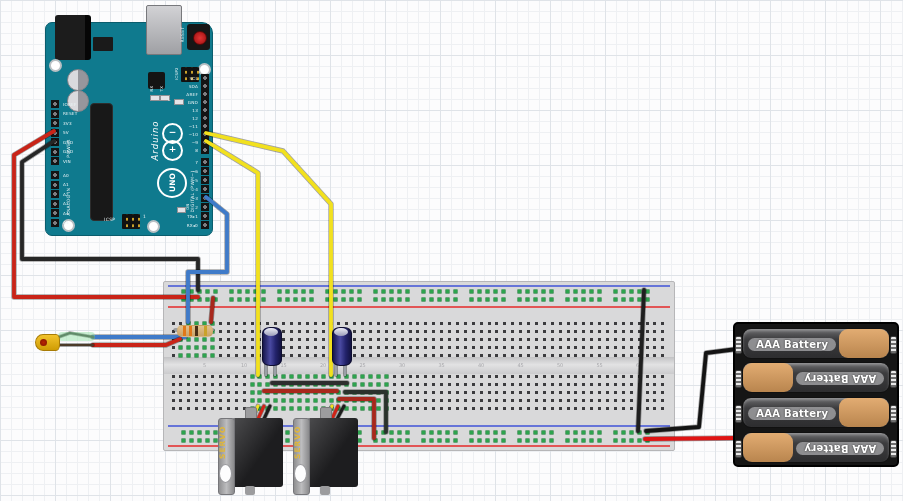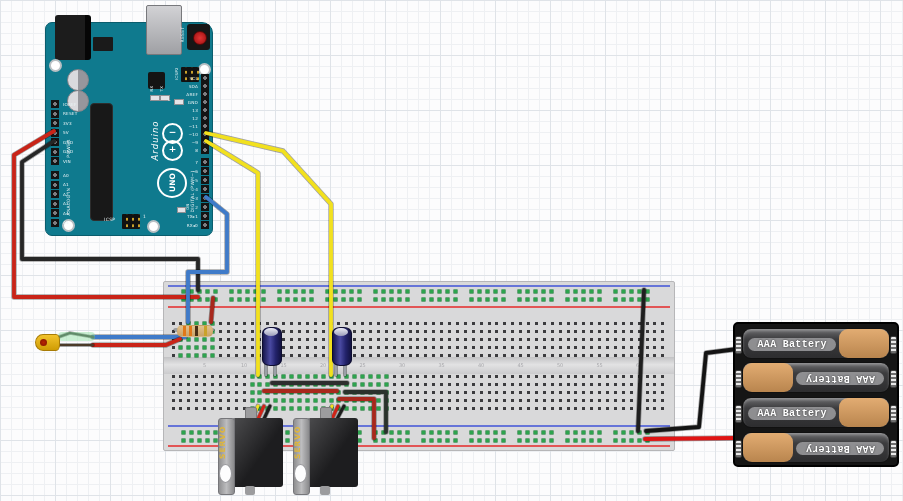--- a/index.html
+++ b/index.html
@@ -54,21 +54,21 @@
   .leddot{position:absolute;left:4px;top:4px;width:7px;height:7px;border-radius:50%;background:radial-gradient(#b82303,#7e1600);}
   .ledglow{left:58px;top:332px;width:37px;height:9px;background:rgba(140,225,160,.45);border-radius:4px;}
   .servo{top:418px;width:63px;height:77px;}
   .sbracket{position:absolute;left:0;top:0;width:15px;height:75px;background:linear-gradient(90deg,#8f8f91,#bdbdbf 50%,#8a8a8c);border:1px solid #76767a;border-radius:3px;}
   .shole{position:absolute;left:1px;top:46px;width:11px;height:17px;background:#fdfdfe;border:1px solid #98989c;border-radius:50%;}
   .stext{position:absolute;left:0;top:3px;width:15px;height:42px;writing-mode:vertical-rl;transform:rotate(180deg);text-align:center;font-size:7.5px;font-weight:bold;color:#e0b73a;letter-spacing:1px;}
   .sbody{position:absolute;left:14px;top:0;width:48px;height:69px;background:linear-gradient(125deg,#4a4a4c,#1d1d1f 55%);border-left:3px solid #6f6f72;border-radius:3px;}
   .sshaft{position:absolute;left:27px;top:-11px;width:10px;height:13px;background:#9c9c9e;border:1px solid #7a7a7c;border-radius:2px;}
   .stab{position:absolute;left:27px;top:68px;width:10px;height:9px;background:#9c9c9e;border-radius:2px;}
   
-  #bpack{left:733px;top:322px;width:162px;height:141px;background:#151515;border:2px solid #000;border-radius:5px;font-family:Liberation Mono, monospace;}
+  #bpack{left:733px;top:322px;width:162px;height:141px;background:#151515;border:2px solid #000;border-radius:5px;}
   .bslot{position:absolute;left:7px;width:148px;height:31px;}
   .bs1{top:4px;}.bs2{top:38px;}.bs3{top:73px;}.bs4{top:108px;}
   .bcell{position:absolute;left:0;top:0;right:0;bottom:0;background:linear-gradient(#6c6c6e,#3c3c3e 35%,#2d2d2f);border:1px solid #101010;border-radius:9px;box-shadow:inset 0 2px 3px rgba(255,255,255,.28);}
   .btan{position:absolute;top:0;bottom:0;width:34%;background:linear-gradient(#e2ac72,#b9854e);border-radius:9px;}
   .bslot .btan{right:0;}
   .bslot.flip .btan{left:0;right:auto;}
   .bband{position:absolute;top:9px;height:13px;left:5px;right:36%;background:rgba(158,158,160,.85);border-radius:7px;}
   .bslot.flip .bband{left:36%;right:5px;}
   .btext{display:block;text-align:center;font-size:10px;font-weight:bold;color:#fff;line-height:13px;text-shadow:0 0 2px #222;letter-spacing:.3px;white-space:nowrap;}
   .flip .btext{transform:rotate(180deg);}

